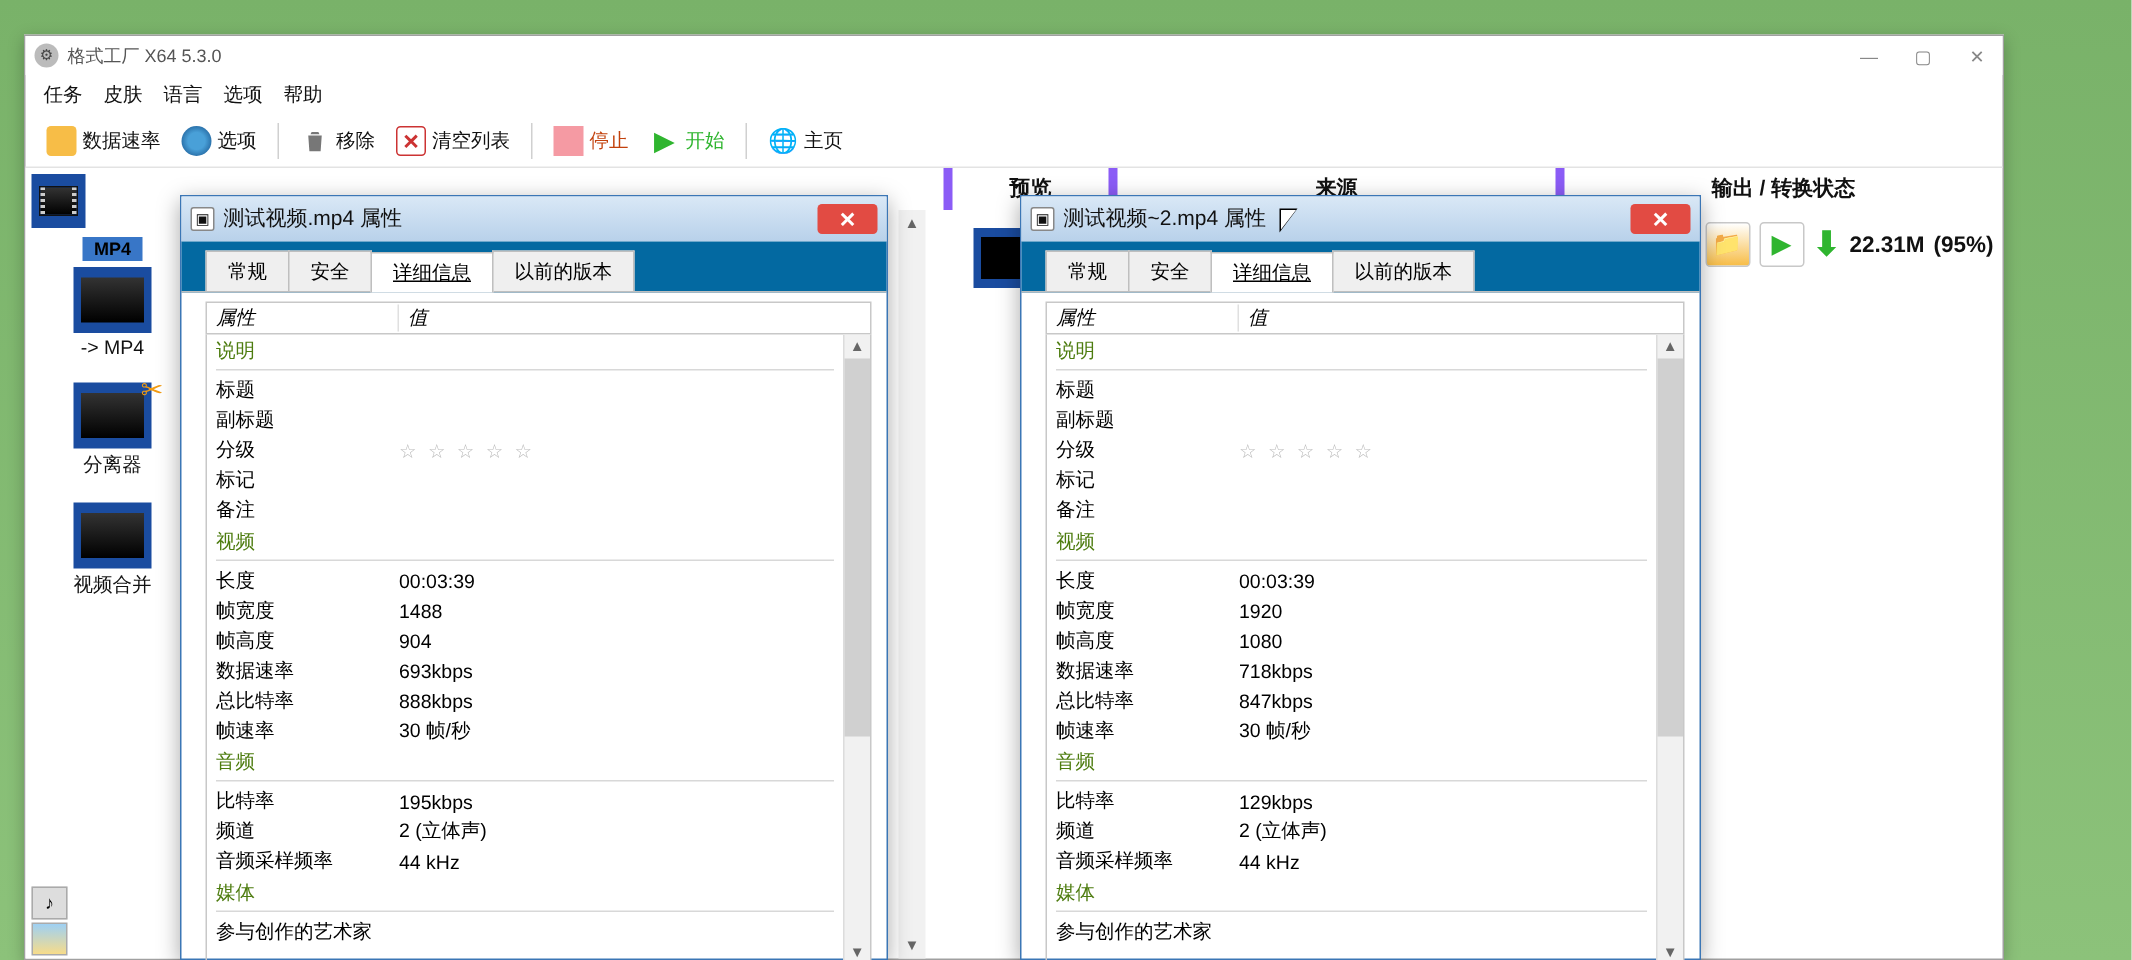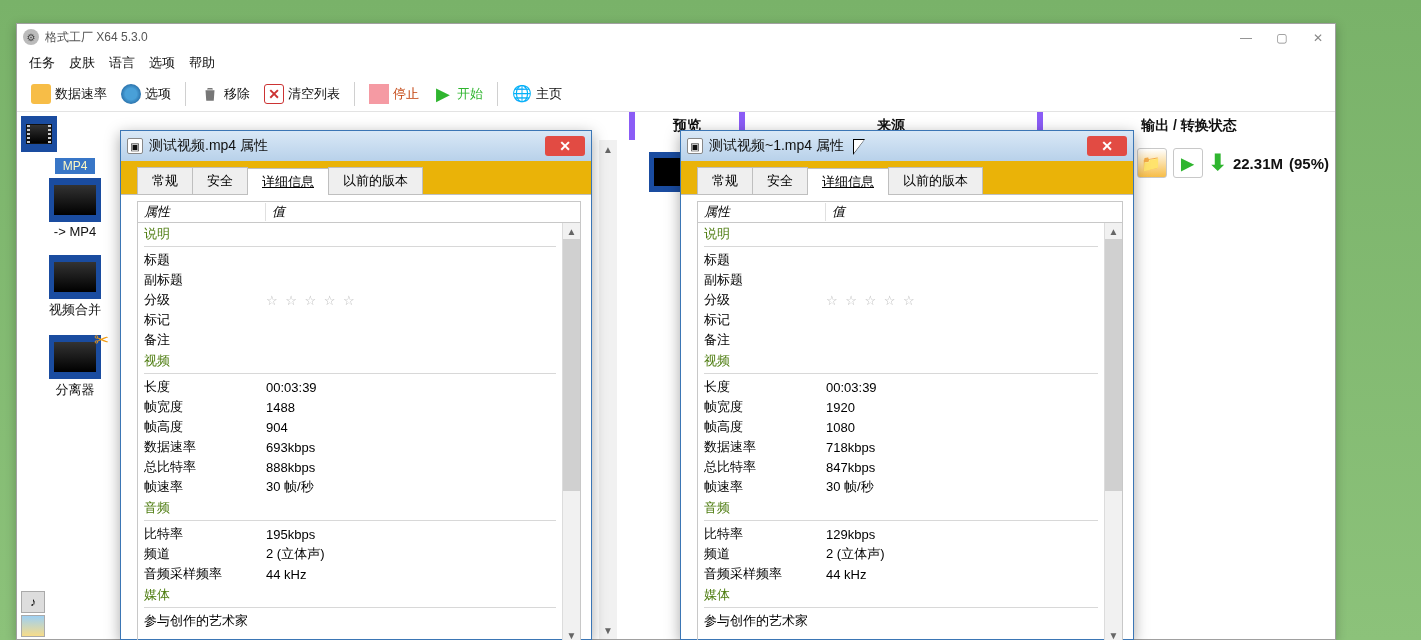--- a/index.html
+++ b/index.html
@@ -36,21 +36,21 @@
 
 .side-panel { position:absolute; left:0; top:0; width:116px; height:100%; background:#fff; padding-top:4px; }
 .side-top { width:36px; height:36px; margin-left:4px; background:#1a4ca0; display:flex; align-items:center; justify-content:center; }
 .side-top-inner { width:26px; height:20px; background:linear-gradient(#333,#000); border:1px solid #111; display:grid; grid-template-columns:3px 1fr 3px; }
 .side-top-inner span:nth-child(odd){background:repeating-linear-gradient(#ccc 0 2px,transparent 2px 4px);}
 .side-item { text-align:center; font-size:13px; color:#111; padding:6px 0 10px; }
 .side-item .big-ico { width:52px; height:44px; margin:0 auto 2px; background:#1a4ca0; display:flex; align-items:center; justify-content:center; position:relative; }
 .side-item .big-ico .strip{width:42px;height:30px;background:linear-gradient(#333,#000);}
 .side-item.music .big-ico::after{content:"♪";position:absolute;right:-4px;bottom:-4px;font-size:20px;color:#2fb52f;}
 .side-item.splitter .big-ico::after{content:"✂";position:absolute;right:-8px;top:-6px;font-size:18px;color:#f39c12;}
-.mp4-badge { background:#3876c7; color:#fef9c3; font-size:12px; font-weight:400; padding:1px 8px; display:inline-block; margin-bottom:4px; }
+.mp4-badge { background:#3876c7; color:#000000; font-size:12px; font-weight:700; padding:1px 8px; display:inline-block; margin-bottom:4px; }
 
 
 .right-tools { position:absolute; right:6px; top:36px; display:flex; gap:6px; align-items:center; font-size:15px; font-weight:600; color:#111; }
 .sq-btn { width:30px; height:30px; border:1px solid #c8c8c8; border-radius:3px; display:flex; align-items:center; justify-content:center; background:#fff; font-size:16px; }
 .sq-btn.info{color:#2b6cd4;font-weight:bold;}
 .sq-btn.folder{background:linear-gradient(#fff,#f7bd47);}
 .sq-btn.play{color:#2fb52f;}
 .down-arrow{color:#2fb52f;font-size:22px;}
 
 
@@ -64,21 +64,21 @@
 
 .main-scroll { position:absolute; left:582px; top:28px; width:18px; height:calc(100% - 28px); background:#f1f1f1; }
 .main-scroll .up,.main-scroll .down{height:18px;display:flex;align-items:center;justify-content:center;color:#666;font-size:10px;}
 .main-scroll .down{position:absolute;bottom:0;width:100%;}
 
 
 .prop-dialog { position:absolute; background:#fff; border:1px solid #3b76b5; box-shadow:0 4px 14px rgba(0,0,0,.35); }
 .prop-title { height:30px; background:linear-gradient(#d9e8f6,#b8d1ea); display:flex; align-items:center; padding:0 6px; font-size:14px; color:#111; }
 .prop-title .pico{width:16px;height:16px;margin-right:6px;background:#fff;border:1px solid #888;border-radius:2px;font-size:10px;display:flex;align-items:center;justify-content:center;}
 .prop-title .close{margin-left:auto;width:40px;height:20px;background:#e24b43;border-radius:3px;display:flex;align-items:center;justify-content:center;color:#fff;font-weight:bold;}
-.prop-tabs { display:flex; background:#eab308; padding-left:16px; padding-top:6px; border-bottom:1px solid #bfbfbf; font-size:13px; }
+.prop-tabs { display:flex; background:#0369a1; padding-left:16px; padding-top:6px; border-bottom:1px solid #bfbfbf; font-size:13px; }
 .prop-tab { padding:4px 14px; border:1px solid #bfbfbf; border-bottom:none; margin-right:-1px; background:#efefef; }
 .prop-tab.active { background:#fff; position:relative; top:1px;text-decoration:underline; }
 .prop-body { position:relative; padding:6px 10px 0 16px; }
 .prop-header { display:flex; font-size:13px; height:22px; align-items:center; border:1px solid #c8c8c8; background:#fff; }
 .prop-header .hp{padding-left:6px;font-style:italic;}
 .prop-header .hp1{width:128px;border-right:1px solid #e0e0e0;}
 .prop-list { border-left:1px solid #c8c8c8; border-right:1px solid #c8c8c8; font-size:13px; height:calc(100% - 22px); overflow:hidden; position:relative; padding-right:18px;}
 .prop-row { display:flex; height:20px; align-items:center; }
 .prop-row .k{width:128px; padding-left:6px;}
 .prop-row .v{flex:1;}
@@ -166,31 +166,31 @@
             <span></span>
           </div>
         </div>
       <div class="side-item">
         <span class="mp4-badge">MP4</span>
         <div class="big-ico">
             <div class="strip"></div>
           </div>
         <span>-&gt; MP4</span>
       </div>
+      <div class="side-item splitter music">
+        <div class="big-ico">
+            <div class="strip"></div>
+          </div>
+        <span>分离器</span>
+      </div>
       <div class="side-item">
         <div class="big-ico">
             <div class="strip"></div>
           </div>
         <span>视频合并</span>
-      </div>
-      <div class="side-item splitter music">
-        <div class="big-ico">
-            <div class="strip"></div>
-          </div>
-        <span>分离器</span>
       </div>
     </div>
 
     <div class="main-scroll">
         <div class="up">▲</div>
         <div class="down">▼</div>
       </div>
 
     <div class="midthumb">
         <div class="strip"></div>
@@ -303,21 +303,21 @@
           <span class="k">参与创作的艺术家</span>
           <span class="v"></span>
         </div>
     </div>
   </div>
 </div>
 
 <div class="prop-dialog" style="left:680px; top:130px; width:454px; height:510px;">
   <div class="prop-title">
     <span class="pico">▣</span>
-    <span>测试视频~1.mp4 属性</span>
+    <span>测试视频~2.mp4 属性</span>
     <span class="close">✕</span>
     <div class="cursor" style="left:172px; top:8px;"></div>
   </div>
   <div class="prop-tabs">
     <div class="prop-tab">常规</div>
     <div class="prop-tab">安全</div>
     <div class="prop-tab active">详细信息</div>
     <div class="prop-tab">以前的版本</div>
   </div>
   <div class="prop-body" style="height:calc(100% - 60px);">

